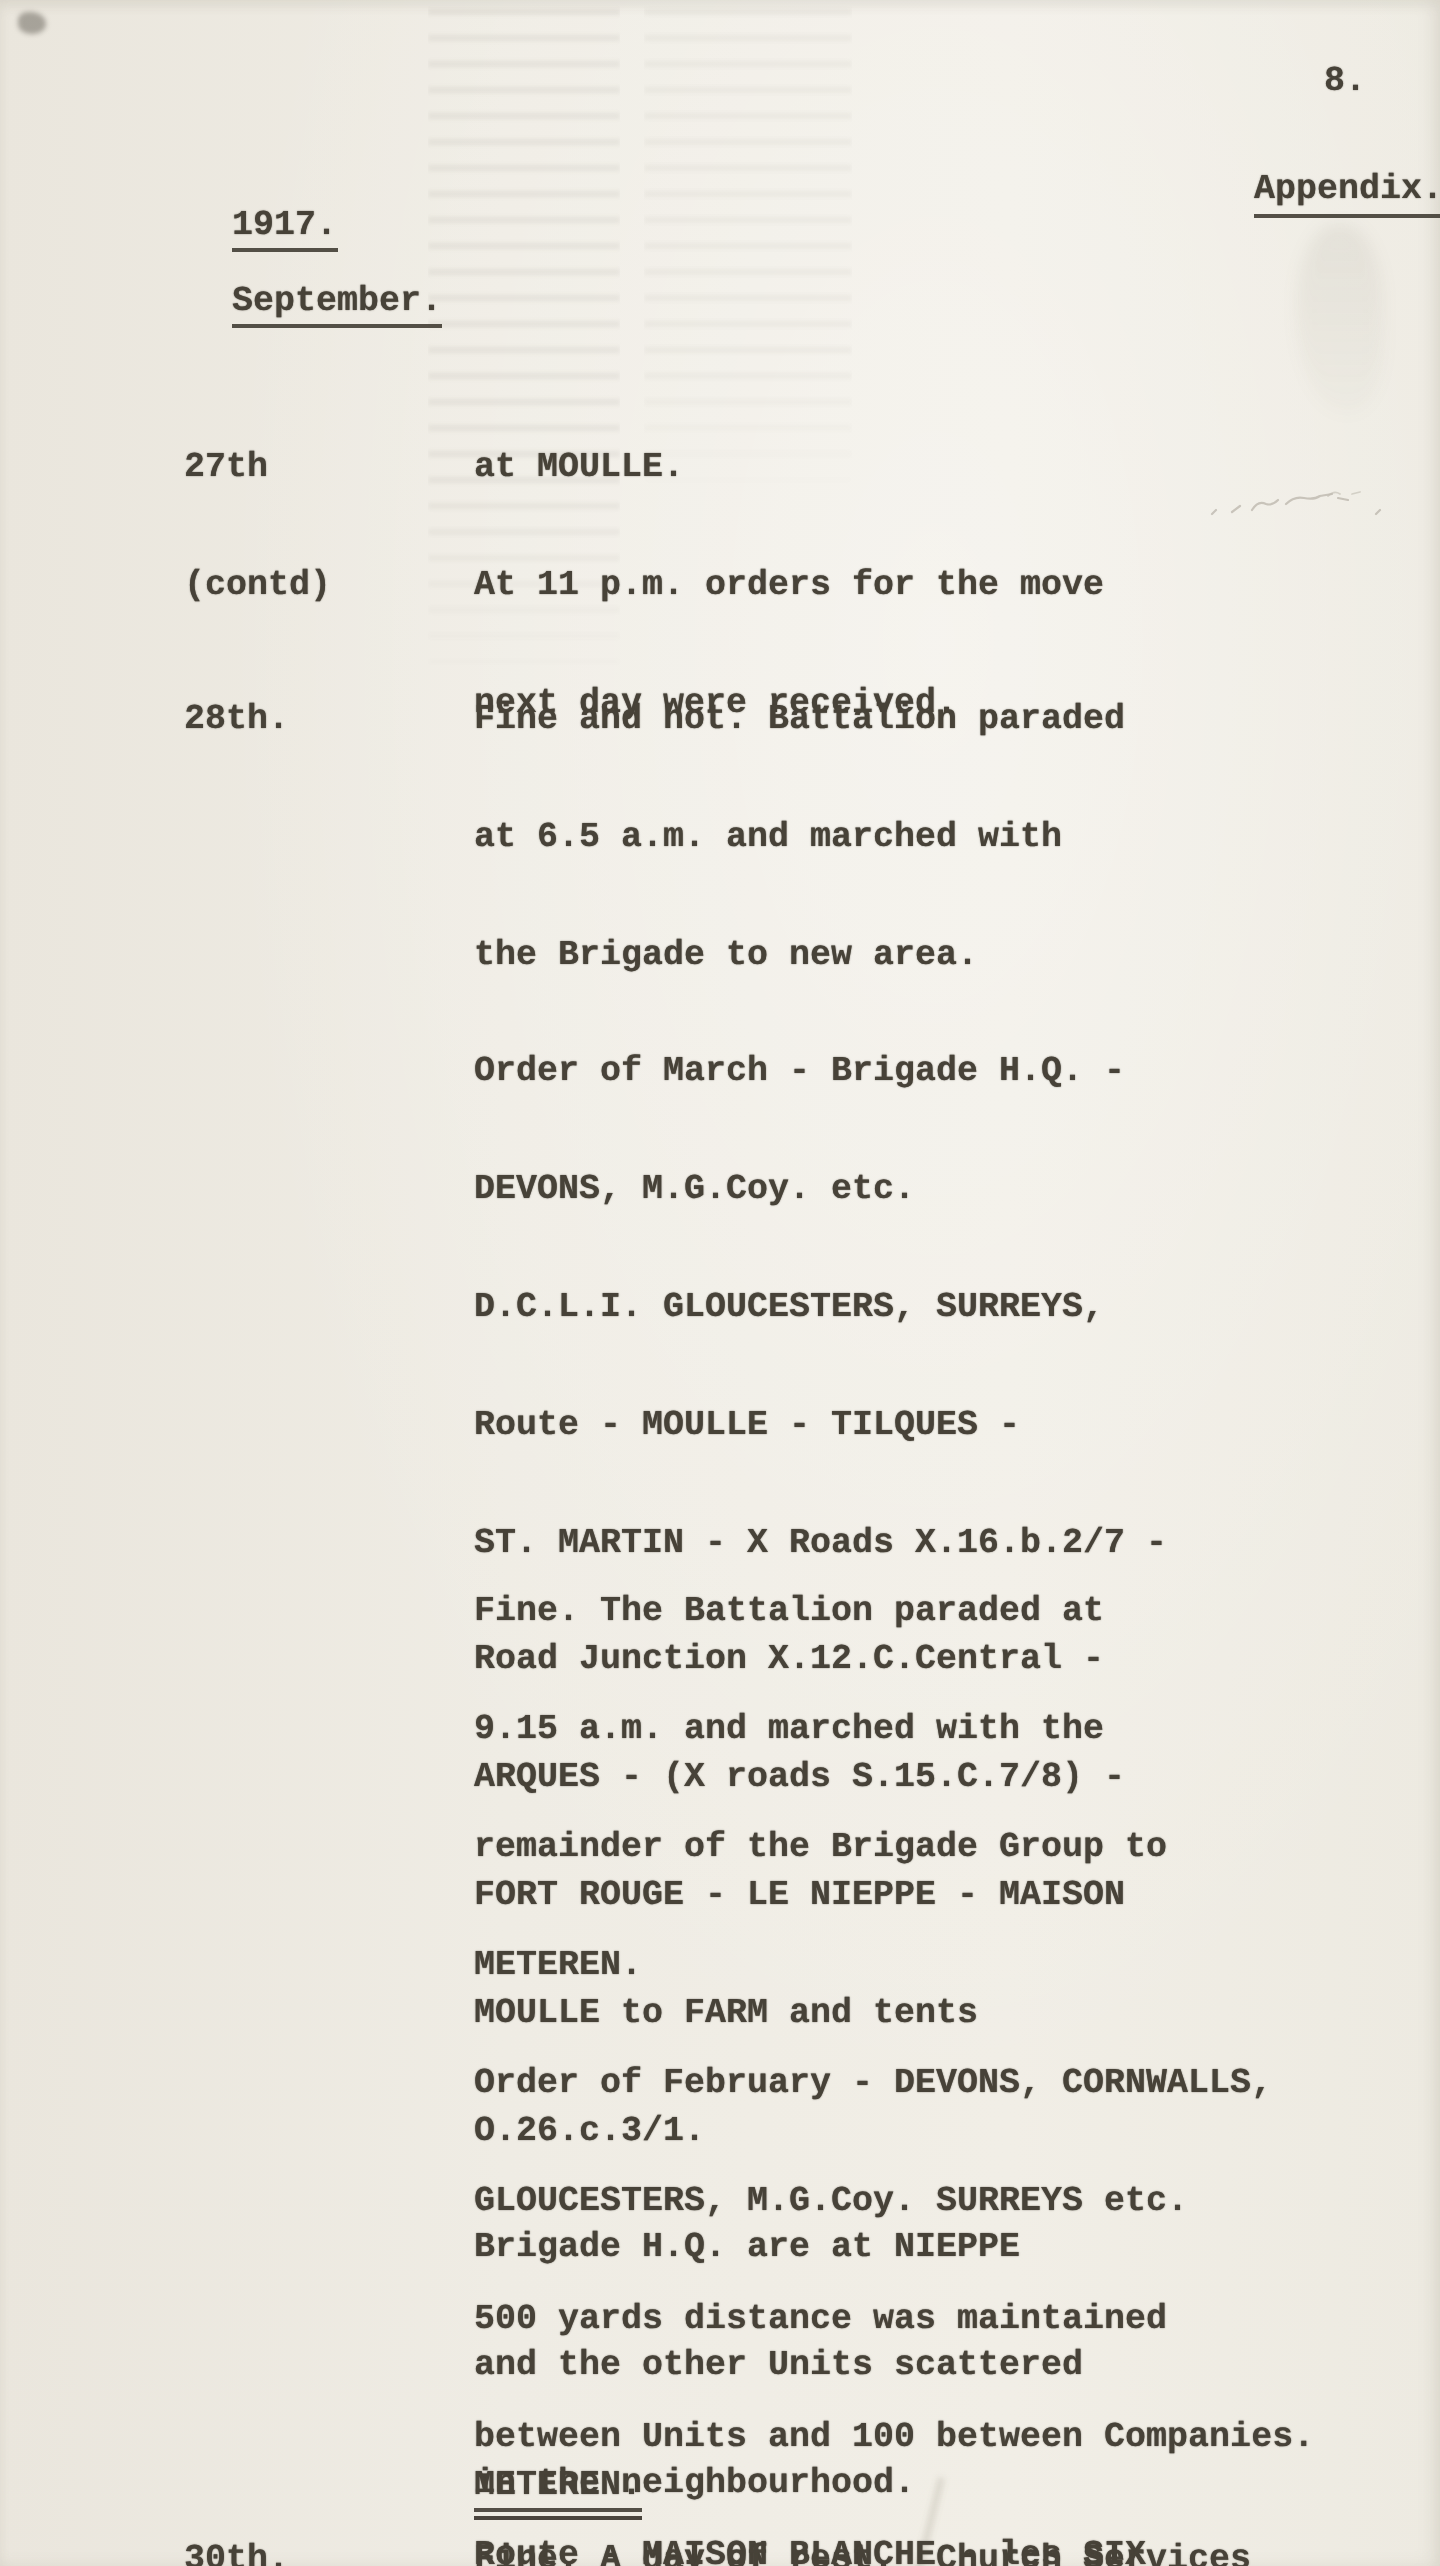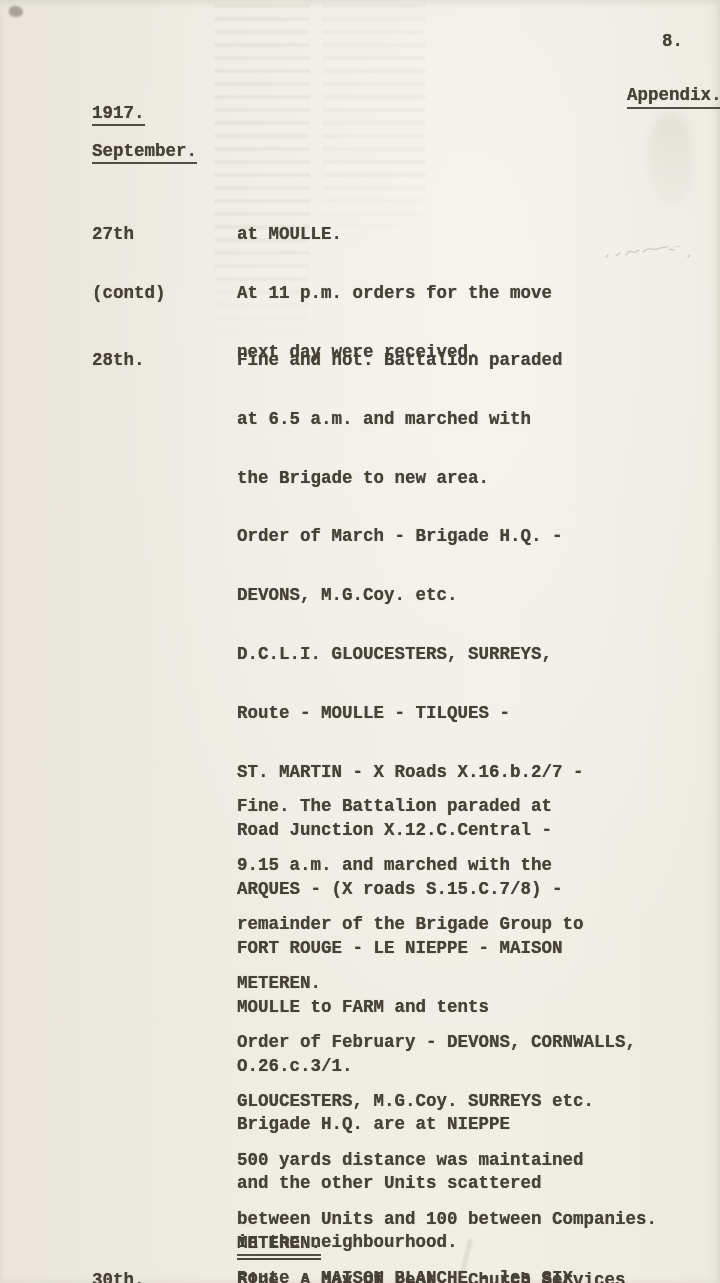--- a/index.html
+++ b/index.html
@@ -48,21 +48,21 @@
     position:absolute;left:462px;top:1238px;width:3px;height:60px;
     background:rgba(140,130,112,0.25);filter:blur(1.5px);
     transform:rotate(14deg);
   }
   
   .abs{position:absolute;}
   .pageno{left:662px;top:31px;}
   .appendix-wrap{left:591px;top:85px;width:129px;border-bottom:2px solid rgba(62,57,48,0.88);padding-bottom:2px;margin-left:36px;}
   .year-wrap{left:92px;top:103px;}
   .month-wrap{left:92px;top:141px;}
-  .u{border-bottom:2px solid rgba(62,57,48,0.88);padding-bottom:1px;display:inline-block;}
+  .u{border-bottom:2px solid rgba(62,57,48,0.88);padding-bottom:1px;display:inline-block;margin-left:24px;}
   .u3{border-bottom:3px solid rgba(55,50,42,0.9);padding-bottom:1px;display:inline-block;}
   .udbl{border-bottom:2px solid rgba(55,50,42,0.9);padding-bottom:2px;display:inline-block;}
   .udbl>span{border-bottom:2px solid rgba(55,50,42,0.85);display:inline-block;padding-bottom:1px;}
   .entry{position:absolute;left:0;width:670px;}
   .entry .date{position:absolute;left:92px;top:0;white-space:pre;}
   .entry .body{margin-left:237px;white-space:pre;}
   .lh19 .ln, .lh19 .date div{line-height:19px;height:19px;}
   .lh188 .ln, .lh188 .date div{line-height:18.8px;height:18.8px;}
   .heading{position:absolute;left:237px;white-space:pre;}
   .heading .hl{line-height:19px;height:19px;}

